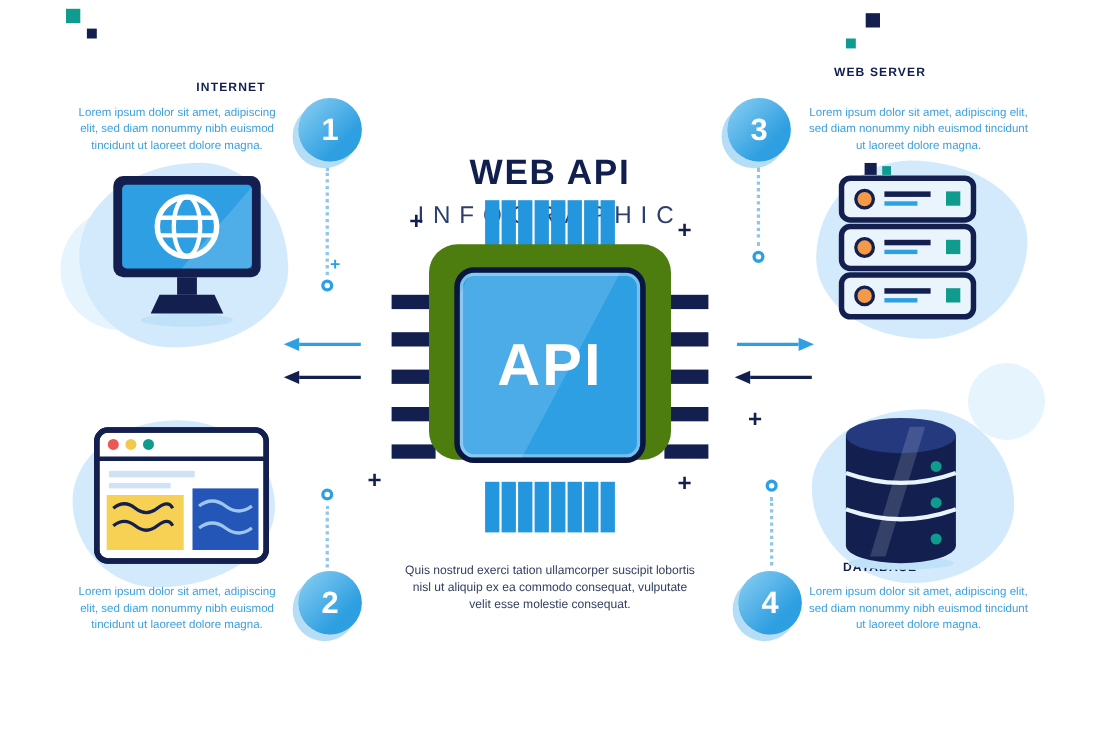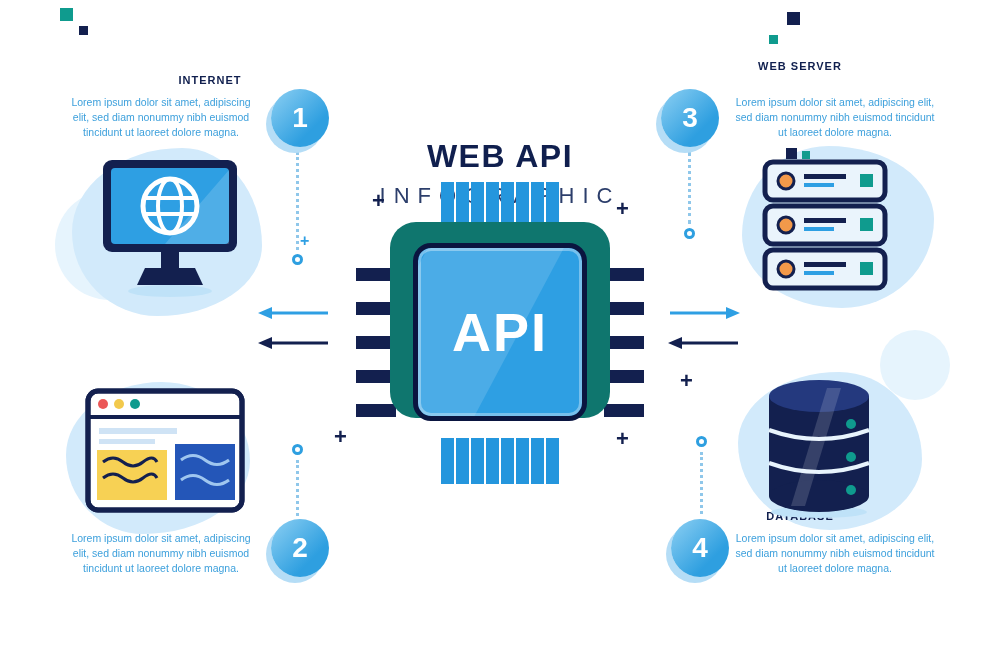--- a/index.html
+++ b/index.html
@@ -32,21 +32,21 @@
 
   
   .pins-row { position:absolute; display:flex; gap:2px; }
   .pins-top    { left:441px; top:182px; }
   .pins-bottom { left:441px; top:438px; }
   .pin-v { width:13px; height:46px; background:#2496dd; }
   .stub-col { position:absolute; display:flex; flex-direction:column; gap:21px; }
   .stubs-left  { left:356px; top:268px; }
   .stubs-right { left:604px; top:268px; }
   .stub-h { width:40px; height:13px; background:#13204f; }
-  .chip-body { position:absolute; left:390px; top:222px; width:220px; height:196px; background:#0f766e; border-radius:26px; }
+  .chip-body { position:absolute; left:390px; top:222px; width:220px; height:196px; background:#4d7c0f; border-radius:26px; }
   .chip-inner { position:absolute; left:23px; top:21px; width:174px; height:178px; background:#2e9fe3; border:5px solid #0a1540; border-radius:18px; display:flex; align-items:center; justify-content:center; box-shadow:inset 0 0 0 3px rgba(255,255,255,0.35); overflow:hidden; }
   .chip-inner::before { content:""; position:absolute; left:-30px; top:-60px; width:120px; height:300px; background:rgba(255,255,255,0.14); transform:rotate(28deg); }
   .chip-label { position:relative; font-size:54px; font-weight:800; color:#ffffff; letter-spacing:2px; }
 
   
   .arrow { position:absolute; }
   .plus { position:absolute; font-size:22px; font-weight:700; color:#13204f; }
   .plus.blue { color:#2e9fe3; }
   .p1 { left:372px; top:188px; }
   .p2 { left:616px; top:196px; }
@@ -198,20 +198,21 @@
 
   <div class="sec-label lbl-internet">INTERNET</div>
   <div class="sec-text txt-internet">Lorem ipsum dolor sit amet, adipiscing elit, sed diam nonummy nibh euismod tincidunt ut laoreet dolore magna.</div>
   <div class="sec-label lbl-webserver">WEB SERVER</div>
   <div class="sec-text txt-webserver">Lorem ipsum dolor sit amet, adipiscing elit, sed diam nonummy nibh euismod tincidunt ut laoreet dolore magna.</div>
   <div class="sec-label lbl-webapp">WEB APP</div>
   <div class="sec-text txt-webapp">Lorem ipsum dolor sit amet, adipiscing elit, sed diam nonummy nibh euismod tincidunt ut laoreet dolore magna.</div>
   <div class="sec-label lbl-database">DATABASE</div>
   <div class="sec-text txt-database">Lorem ipsum dolor sit amet, adipiscing elit, sed diam nonummy nibh euismod tincidunt ut laoreet dolore magna.</div>
 
+  <div class="caption">Quis nostrud exerci tation ullamcorper suscipit lobortis nisl ut aliquip ex ea commodo consequat, vulputate velit esse molestie consequat.</div>
 
   <svg class="icon-abs monitor-pos" width="150" height="150" viewBox="0 0 150 150">
     <ellipse cx="75" cy="139" rx="42" ry="6" fill="#bfe2f8"></ellipse>
     <rect x="8" y="8" width="134" height="92" rx="9" fill="#13204f"></rect>
     <rect x="16" y="16" width="118" height="76" rx="4" fill="#2e9fe3"></rect>
     <path d="M70,92 L134,18 L134,92 Z" fill="#ffffff" opacity="0.16"></path>
     <circle cx="75" cy="54" r="27" fill="none" stroke="#ffffff" stroke-width="5"></circle>
     <ellipse cx="75" cy="54" rx="12" ry="27" fill="none" stroke="#ffffff" stroke-width="4"></ellipse>
     <line x1="49" y1="46" x2="101" y2="46" stroke="#ffffff" stroke-width="4"></line>
     <line x1="49" y1="62" x2="101" y2="62" stroke="#ffffff" stroke-width="4"></line>

